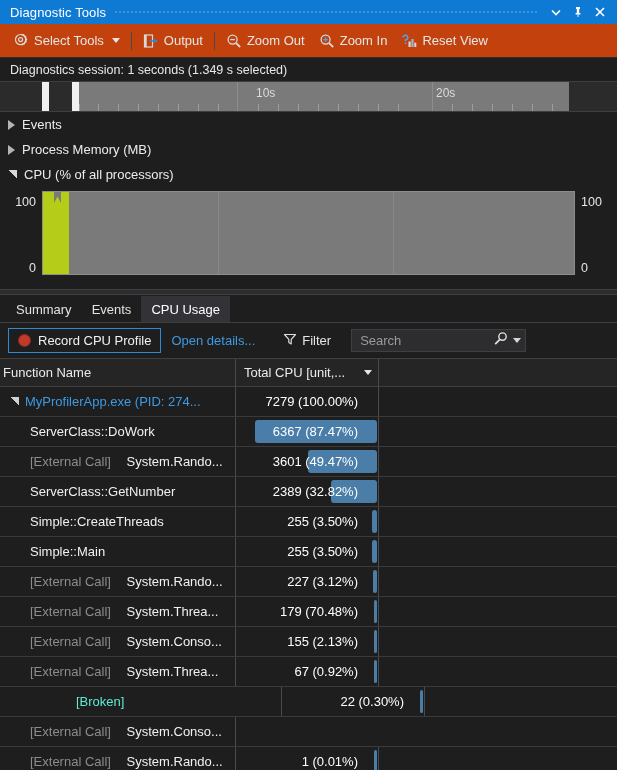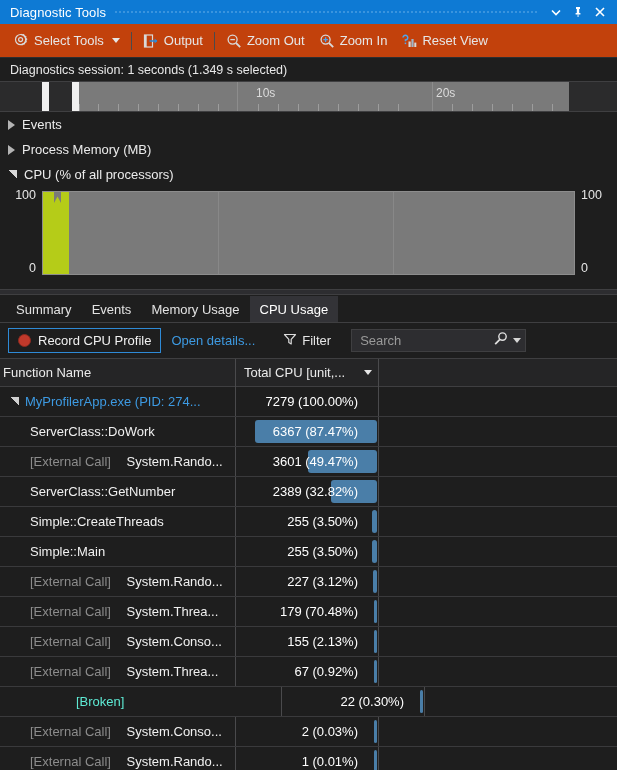--- a/index.html
+++ b/index.html
@@ -115,21 +115,21 @@
 
   
   .cpu-wrap {
     height: 102px; position: relative;
     padding: 0 8px; display: flex; align-items: stretch;
   }
   .axis-col {
     width: 34px; position: relative; flex: none;
     font-size: 12.5px; color: #e6e6e6;
   }
-  .axis-col .hi { position: absolute; top: 1px; }
+  .axis-col .hi { position: absolute; top: 8px; }
   .axis-col .lo { position: absolute; bottom: 14px; }
   .axis-col.left .hi, .axis-col.left .lo { right: 6px; }
   .axis-col.right .hi, .axis-col.right .lo { left: 6px; }
   .plot {
     flex: 1; margin: 4px 0 14px 0;
     background: #7a7a7a; position: relative; overflow: hidden;
     border: 1px solid #8d8d8d;
   }
   .plot-grid {
     position: absolute; top: 0; bottom: 0; width: 1px;
@@ -418,23 +418,20 @@
 
 <div class="h-split"></div>
 
 <div class="tabstrip">
   <div class="tab">
       <span>Summary</span>
     </div>
   <div class="tab">
       <span>Events</span>
     </div>
-  <div class="tab">
-      <span>Memory Usage</span>
-    </div>
   <div class="tab active">
       <span>CPU Usage</span>
     </div>
 </div>
 
 <div class="actionbar">
   <div class="record-btn">
     <span class="rec-dot"></span>
     <span>Record CPU Profile</span>
   </div>
@@ -562,24 +559,20 @@
           <span class="indent"></span>
           <span>[Broken]</span>
         </div>
         <div class="cell-cpu">
           <div class="bar" style="width: 3px;"></div>
           <span class="cpu-val">22 (0.30%)</span>
         </div>
       </div>
       <div class="row">
         <div class="cell-name"><span class="indent"></span><span class="ext-prefix">[External Call]</span>&nbsp;<span>System.Conso...</span></div>
-        <div class="cell-cpu">
-          <div class="bar" style="width: 3px;"></div>
-          <span class="cpu-val">2 (0.03%)</span>
-        </div>
       </div>
       <div class="row">
         <div class="cell-name"><span class="indent"></span><span class="ext-prefix">[External Call]</span>&nbsp;<span>System.Rando...</span></div>
         <div class="cell-cpu">
           <div class="bar" style="width: 3px;"></div>
           <span class="cpu-val">1 (0.01%)</span>
         </div>
       </div>
     </div>
 </div>

